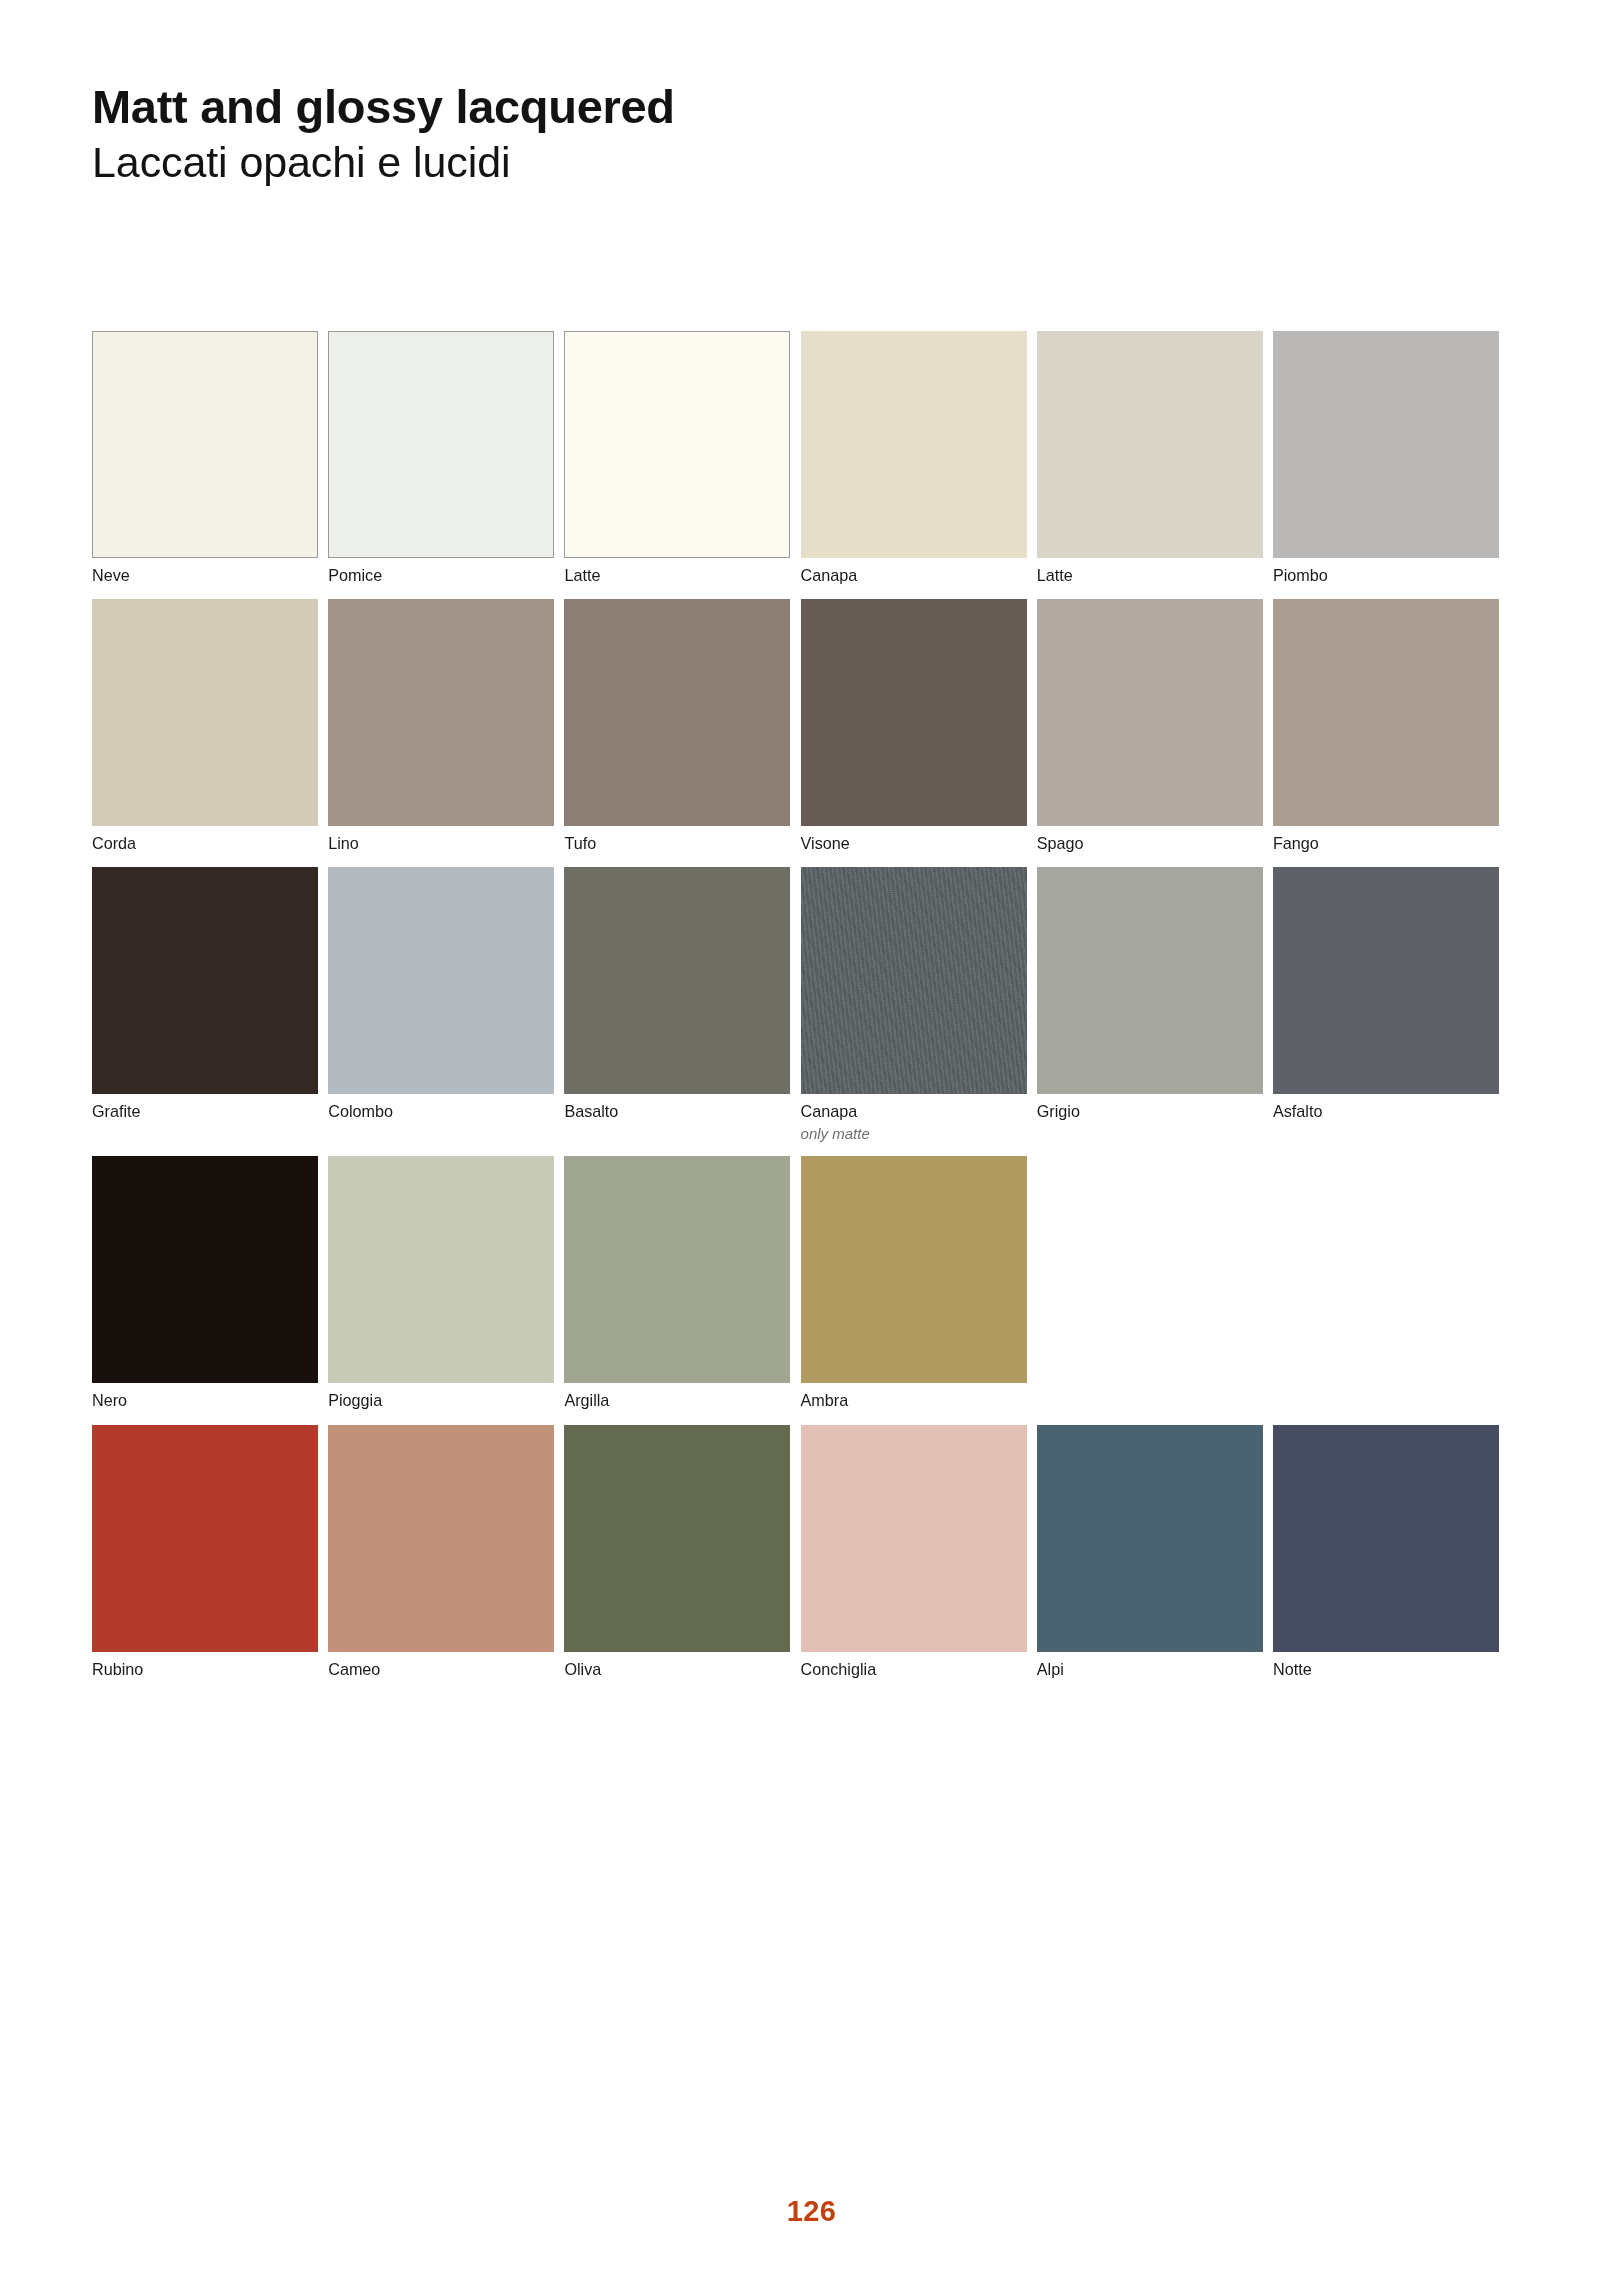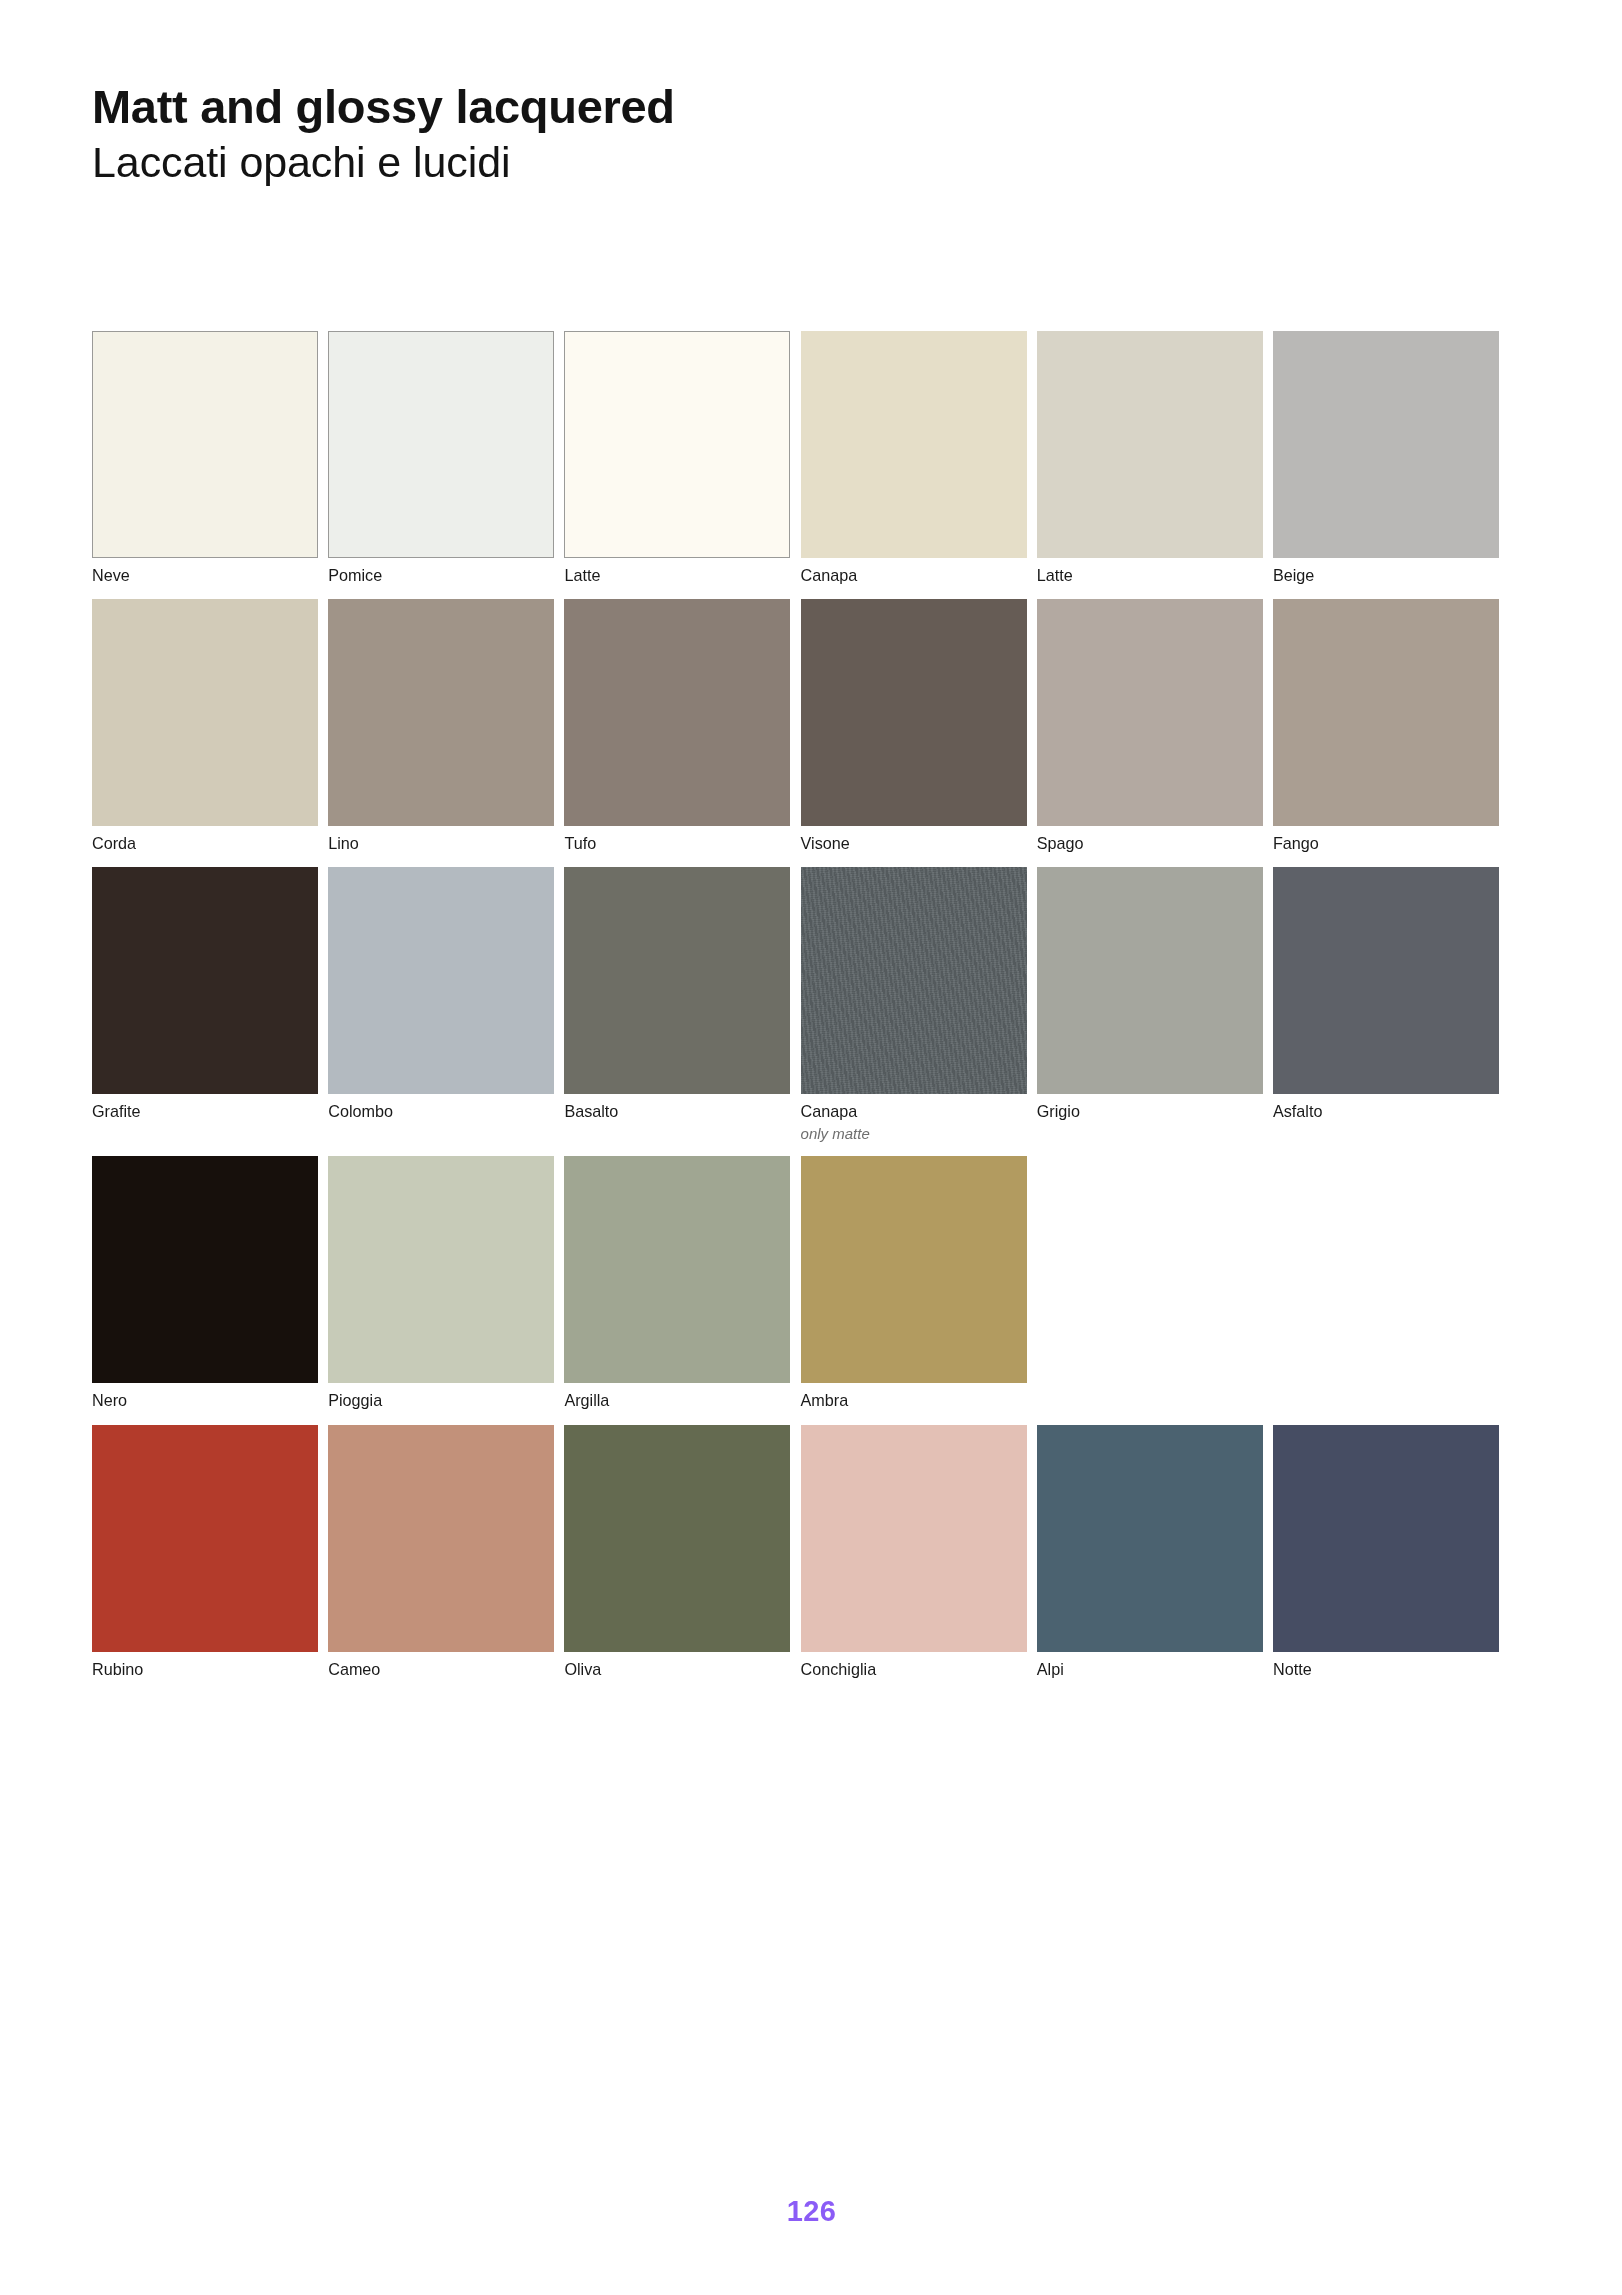--- a/index.html
+++ b/index.html
@@ -111,21 +111,21 @@
   .footer {
     position: absolute;
     left: 0;
     right: 0;
     top: 2195px;
     text-align: center;
   }
   .page-number {
     font-size: 29px;
     font-weight: bold;
-    color: #8b5cf6;
+    color: #c2410c;
     letter-spacing: 0.3px;
   }
 </style>
 </head>
 <body>
 
 <div class="page">
 
   <div class="header">
     <h1 class="title-en">Matt and glossy lacquered</h1>
@@ -149,21 +149,21 @@
         <div class="cell">
           <div class="swatch" style="background: rgb(229, 222, 200);"></div>
           <div class="label">Canapa</div>
         </div>
         <div class="cell">
           <div class="swatch" style="background: rgb(216, 212, 199);"></div>
           <div class="label">Latte</div>
         </div>
         <div class="cell">
           <div class="swatch" style="background: rgb(185, 184, 182);"></div>
-          <div class="label">Beige</div>
+          <div class="label">Piombo</div>
         </div>
       </div>
       <div class="row">
         <div class="cell">
           <div class="swatch" style="background: rgb(210, 203, 184);"></div>
           <div class="label">Corda</div>
         </div>
         <div class="cell">
           <div class="swatch" style="background: rgb(160, 148, 136);"></div>
           <div class="label">Lino</div>

